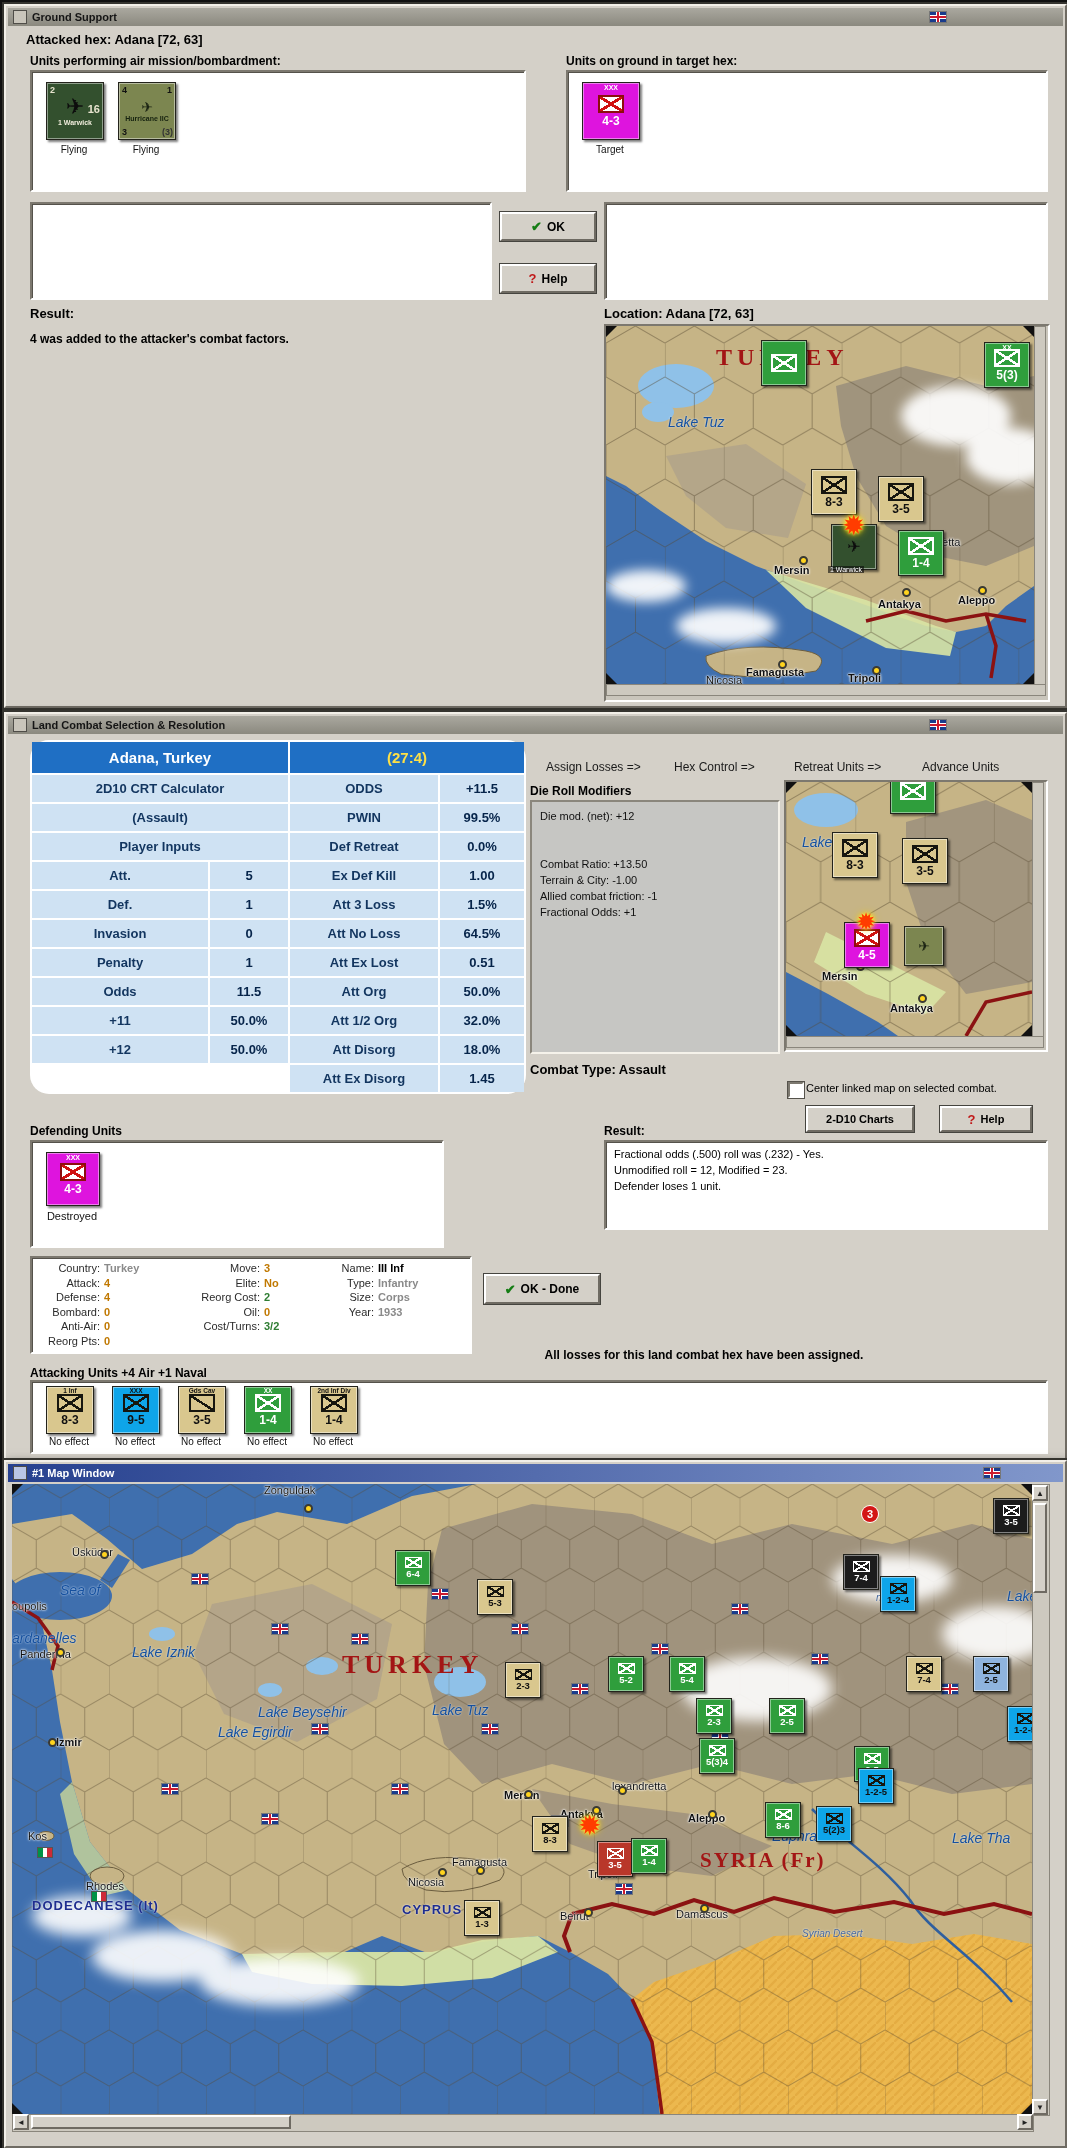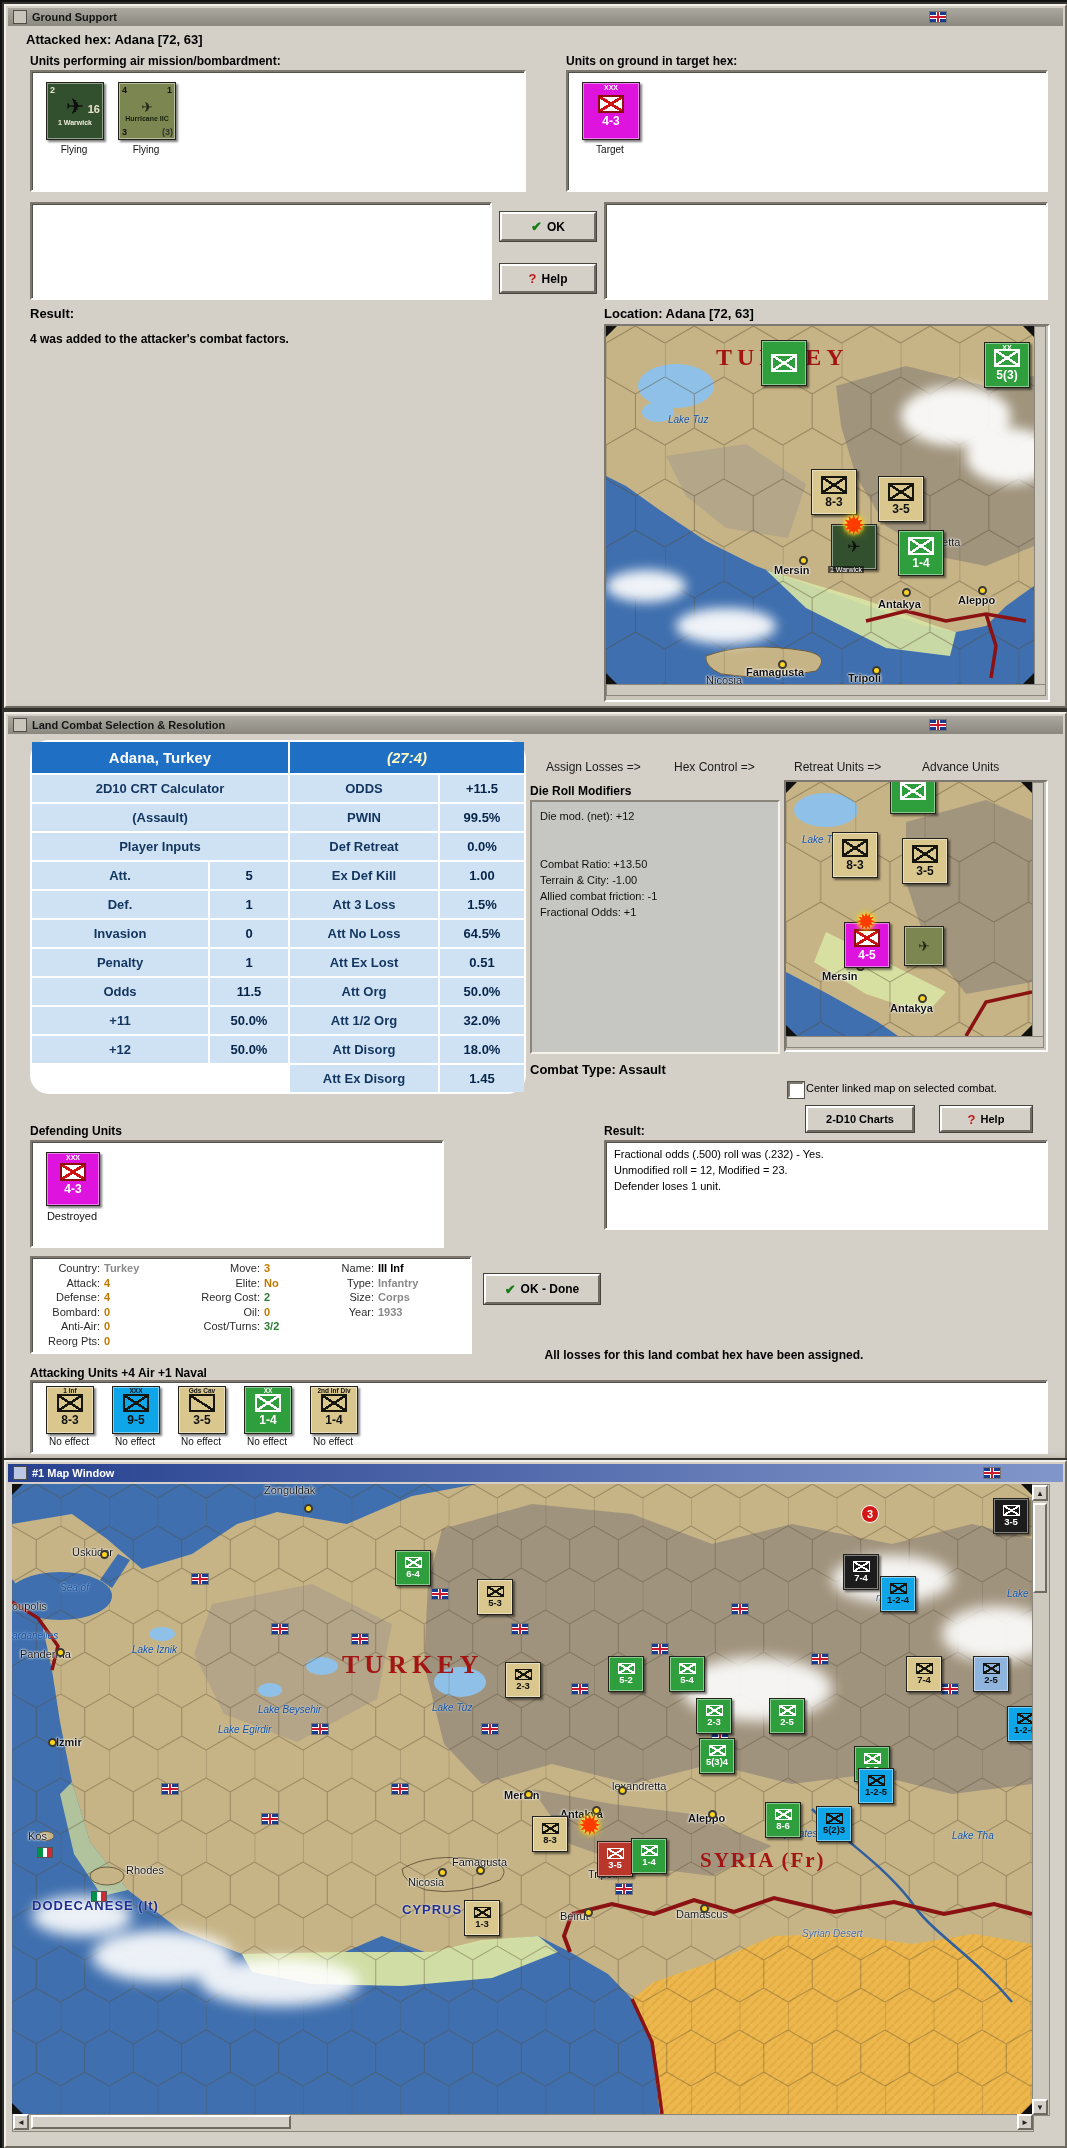--- a/index.html
+++ b/index.html
@@ -79,30 +79,30 @@
   .boom{position:absolute;font-size:28px;line-height:1;color:#ff3c00;z-index:30;
         text-shadow:0 0 4px #ffe800,0 0 8px #ffd000,0 0 2px #fff;}
   
   .crt{position:absolute;display:grid;grid-template-columns:176px 78px 148px 84px;
        gap:2px;background:#fff;padding:2px;}
   .cc{background:#cfe2f3;display:flex;align-items:center;justify-content:center;
       font-weight:bold;font-size:13px;color:#12355f;height:27px;}
   .cc.v{color:#06244a;}
   .ch{background:#1f6fc4;color:#fff;height:31px;font-size:15px;display:flex;
       align-items:center;justify-content:center;font-weight:bold;}
-  .ch.ratio{color:#fef9c3;font-style:italic;}
+  .ch.ratio{color:#fde047;}
   .cc.blank{background:transparent;}
   
   .mapframe{position:absolute;background:#c9c5bb;border:2px solid;
             border-color:#7c786f #fff #fff #7c786f;}
   .mapcanvas{position:absolute;left:0;top:0;overflow:hidden;background:#3f6fae;}
   .mapsvg{position:absolute;left:0;top:0;}
   .city{position:absolute;font-size:11px;color:#101010;white-space:nowrap;
         text-shadow:0 0 2px #fff,0 0 3px #fff,0 0 1px #fff;}
-  .lakel{position:absolute;font-size:10px;font-style:italic;color:#15509e;
+  .lakel{position:absolute;font-size:14px;font-style:italic;color:#15509e;
          white-space:nowrap;text-shadow:0 0 2px #dcebff;}
   .countryl{position:absolute;font-weight:bold;color:#a31515;white-space:nowrap;
             font-family:"Liberation Serif",serif;letter-spacing:5px;}
   .regionl{position:absolute;font-weight:bold;color:#1e2d8f;font-size:13px;
            letter-spacing:1px;white-space:nowrap;text-shadow:0 0 2px #fff;}
   .desertl{position:absolute;font-size:10px;font-style:italic;color:#47699e;
            white-space:nowrap;text-shadow:0 0 2px #fff;}
   .dot{position:absolute;width:9px;height:9px;border-radius:50%;background:#ffd41e;
        border:2px solid #3a3a34;box-sizing:border-box;}
   .badge{position:absolute;width:16px;height:16px;border-radius:50%;background:#d31616;
@@ -557,21 +557,21 @@
     <div class="countryl" style="left:330px;top:166px;font-size:26px;">TURKEY</div>
     <div class="lakel" style="left:246px;top:220px;">Lake Beysehir</div>
     <div class="lakel" style="left:420px;top:218px;">Lake Tuz</div>
     <div class="lakel" style="left:206px;top:240px;">Lake Egirdir</div>
     <div class="city" style="left:44px;top:252px;font-weight:bold;">Izmir</div>
     <div class="city" style="left:492px;top:305px;font-weight:bold;">Mersin</div>
     <div class="city" style="left:548px;top:324px;font-weight:bold;">Antakya</div>
     <div class="city" style="left:600px;top:296px;">lexandretta</div>
     <div class="city" style="left:676px;top:328px;font-weight:bold;">Aleppo</div>
     <div class="city" style="left:16px;top:346px;">Kos</div>
-    <div class="city" style="left:74px;top:380px;padding-left:40px;">Rhodes</div>
+    <div class="city" style="left:74px;top:396px;">Rhodes</div>
     <div class="regionl" style="left:20px;top:414px;">DODECANESE (It)</div>
     <div class="city" style="left:396px;top:392px;">Nicosia</div>
     <div class="city" style="left:440px;top:372px;">Famagusta</div>
     <div class="regionl" style="left:390px;top:418px;">CYPRUS (CW)</div>
     <div class="city" style="left:576px;top:384px;">Tripoli</div>
     <div class="city" style="left:548px;top:426px;">Beirut</div>
     <div class="city" style="left:664px;top:424px;">Damascus</div>
     <div class="countryl" style="left:688px;top:364px;font-size:21px;letter-spacing:2px;">SYRIA (Fr)</div>
     <div class="lakel" style="left:760px;top:344px;">Euphrates</div>
     <div class="lakel" style="left:940px;top:346px;">Lake Tha</div>

